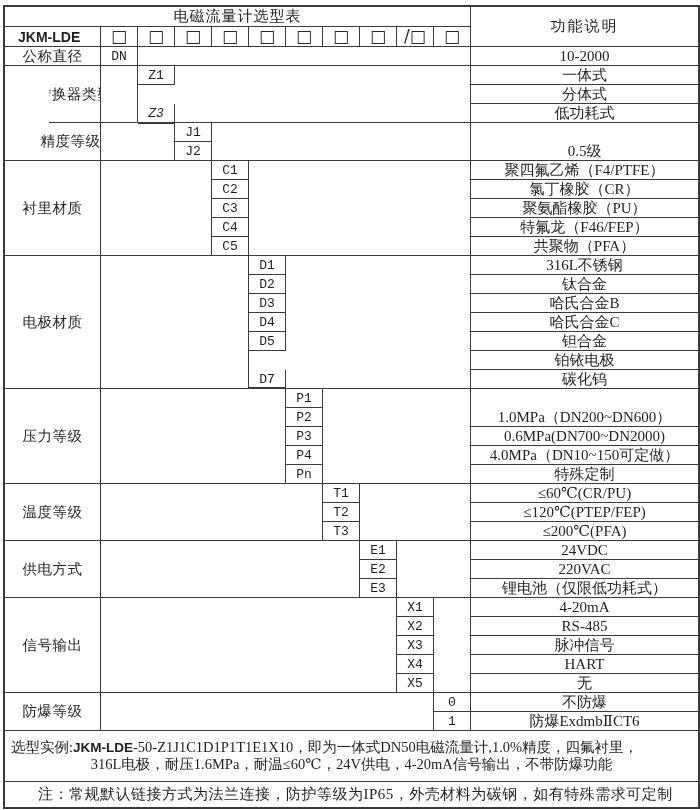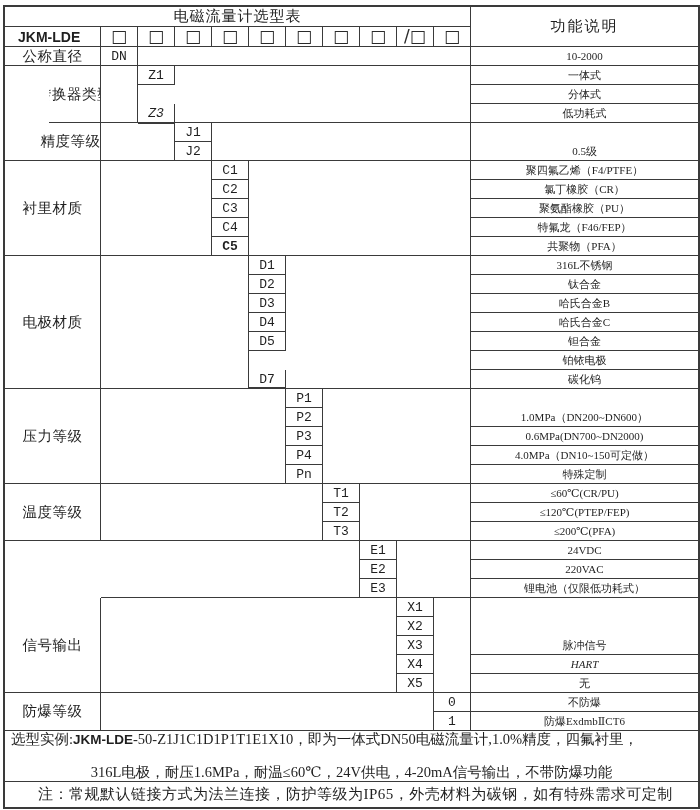--- a/index.html
+++ b/index.html
@@ -22,24 +22,24 @@
     font-size:13.5px;box-sizing:border-box;
   }
   .nr{border-right:none;}
   .nb{border-bottom:none;}
   .title{font-size:15px;letter-spacing:1px;}
   .fheader{font-size:15px;letter-spacing:2px;}
   .model{justify-content:flex-start;padding-left:13px;
     font-family:"Liberation Sans","DejaVu Sans",sans-serif;font-weight:bold;font-size:14px;}
   .label{font-size:14.5px;letter-spacing:0.5px;}
   .code{font-family:"Liberation Mono","DejaVu Sans Mono",monospace;font-size:13px;}
-  .desc{font-size:11px;}
+  .desc{font-size:15px;}
   .cb{font-size:17px;line-height:1;font-family:"DejaVu Sans",sans-serif;color:#2a2a2a;}
   .example{flex-direction:column;justify-content:center;align-items:stretch;
-    font-size:14.5px;line-height:33px;padding:2px 6px;}
+    font-size:14.5px;line-height:17px;padding:2px 6px;}
   .ex1{text-align:left;}
   .ex2{text-align:center;}
   .exmodel{font-family:"Liberation Sans","DejaVu Sans",sans-serif;font-weight:bold;font-size:13.5px;}
   .note{justify-content:flex-start;padding-left:7px;font-size:15px;letter-spacing:0.5px;margin-left:26px;}
 </style>
 </head>
 <body>
 
 <div class="wrap">
   <div class="sheet">
@@ -108,21 +108,21 @@
       <div class="cell label" style="grid-area: 9 / 1 / 14 / 2;">衬里材质</div>
       <div class="cell " style="grid-area: 9 / 2 / 14 / 5;"></div>
       <div class="cell code" style="grid-area: 9 / 5 / 10 / 6;">C1</div>
       <div class="cell desc nr" style="grid-area: 9 / 12 / 10 / 13;">聚四氟乙烯（F4/PTFE）</div>
       <div class="cell code" style="grid-area: 10 / 5 / 11 / 6;">C2</div>
       <div class="cell desc nr" style="grid-area: 10 / 12 / 11 / 13;">氯丁橡胶（CR）</div>
       <div class="cell code" style="grid-area: 11 / 5 / 12 / 6;">C3</div>
       <div class="cell desc nr" style="grid-area: 11 / 12 / 12 / 13;">聚氨酯橡胶（PU）</div>
       <div class="cell code" style="grid-area: 12 / 5 / 13 / 6;">C4</div>
       <div class="cell desc nr" style="grid-area: 12 / 12 / 13 / 13;">特氟龙（F46/FEP）</div>
-      <div class="cell code" style="grid-area: 13 / 5 / 14 / 6; font-weight: bold;">C5</div>
+      <div class="cell code" style="grid-area: 13 / 5 / 14 / 6;">C5</div>
       <div class="cell desc nr" style="grid-area: 13 / 12 / 14 / 13;">共聚物（PFA）</div>
       <div class="cell " style="grid-area: 9 / 6 / 14 / 12;"></div>
       <div class="cell label" style="grid-area: 14 / 1 / 21 / 2;">电极材质</div>
       <div class="cell " style="grid-area: 14 / 2 / 21 / 6;"></div>
       <div class="cell code" style="grid-area: 14 / 6 / 15 / 7;">D1</div>
       <div class="cell desc nr" style="grid-area: 14 / 12 / 15 / 13;">316L不锈钢</div>
       <div class="cell code" style="grid-area: 15 / 6 / 16 / 7;">D2</div>
       <div class="cell desc nr" style="grid-area: 15 / 12 / 16 / 13;">钛合金</div>
       <div class="cell code" style="grid-area: 16 / 6 / 17 / 7;">D3</div>
       <div class="cell desc nr" style="grid-area: 16 / 12 / 17 / 13;">哈氏合金B</div>
@@ -149,36 +149,39 @@
       <div class="cell " style="grid-area: 21 / 8 / 26 / 12;"></div>
       <div class="cell label" style="grid-area: 26 / 1 / 29 / 2;">温度等级</div>
       <div class="cell " style="grid-area: 26 / 2 / 29 / 8;"></div>
       <div class="cell code" style="grid-area: 26 / 8 / 27 / 9;">T1</div>
       <div class="cell desc nr" style="grid-area: 26 / 12 / 27 / 13;">≤60℃(CR/PU)</div>
       <div class="cell code" style="grid-area: 27 / 8 / 28 / 9;">T2</div>
       <div class="cell desc nr" style="grid-area: 27 / 12 / 28 / 13;">≤120℃(PTEP/FEP)</div>
       <div class="cell code" style="grid-area: 28 / 8 / 29 / 9;">T3</div>
       <div class="cell desc nr" style="grid-area: 28 / 12 / 29 / 13;">≤200℃(PFA)</div>
       <div class="cell " style="grid-area: 26 / 9 / 29 / 12;"></div>
+      <div class="cell label" style="grid-area: 29 / 1 / 32 / 2;">供电方式</div>
       <div class="cell " style="grid-area: 29 / 2 / 32 / 9;"></div>
       <div class="cell code" style="grid-area: 29 / 9 / 30 / 10;">E1</div>
       <div class="cell desc nr" style="grid-area: 29 / 12 / 30 / 13;">24VDC</div>
       <div class="cell code" style="grid-area: 30 / 9 / 31 / 10;">E2</div>
       <div class="cell desc nr" style="grid-area: 30 / 12 / 31 / 13;">220VAC</div>
       <div class="cell code" style="grid-area: 31 / 9 / 32 / 10;">E3</div>
       <div class="cell desc nr" style="grid-area: 31 / 12 / 32 / 13;">锂电池（仅限低功耗式）</div>
       <div class="cell " style="grid-area: 29 / 10 / 32 / 12;"></div>
       <div class="cell label" style="grid-area: 32 / 1 / 37 / 2;">信号输出</div>
       <div class="cell " style="grid-area: 32 / 2 / 37 / 10;"></div>
       <div class="cell code" style="grid-area: 32 / 10 / 33 / 11;">X1</div>
+      <div class="cell desc nr" style="grid-area: 32 / 12 / 33 / 13;">4-20mA</div>
       <div class="cell code" style="grid-area: 33 / 10 / 34 / 11;">X2</div>
+      <div class="cell desc nr" style="grid-area: 33 / 12 / 34 / 13;">RS-485</div>
       <div class="cell code" style="grid-area: 34 / 10 / 35 / 11;">X3</div>
       <div class="cell desc nr" style="grid-area: 34 / 12 / 35 / 13;">脉冲信号</div>
       <div class="cell code" style="grid-area: 35 / 10 / 36 / 11;">X4</div>
-      <div class="cell desc nr" style="grid-area: 35 / 12 / 36 / 13; font-style: italic;">HART</div>
+      <div class="cell desc nr" style="grid-area: 35 / 12 / 36 / 13;">HART</div>
       <div class="cell code" style="grid-area: 36 / 10 / 37 / 11;">X5</div>
       <div class="cell desc nr" style="grid-area: 36 / 12 / 37 / 13;">无</div>
       <div class="cell " style="grid-area: 32 / 11 / 37 / 12;"></div>
       <div class="cell label" style="grid-area: 37 / 1 / 39 / 2;">防爆等级</div>
       <div class="cell " style="grid-area: 37 / 2 / 39 / 11;"></div>
       <div class="cell code" style="grid-area: 37 / 11 / 38 / 12;">0</div>
       <div class="cell desc nr" style="grid-area: 37 / 12 / 38 / 13;">不防爆</div>
       <div class="cell code" style="grid-area: 38 / 11 / 39 / 12;">1</div>
       <div class="cell desc nr" style="grid-area: 38 / 12 / 39 / 13;">防爆ExdmbⅡCT6</div>
     </div>

